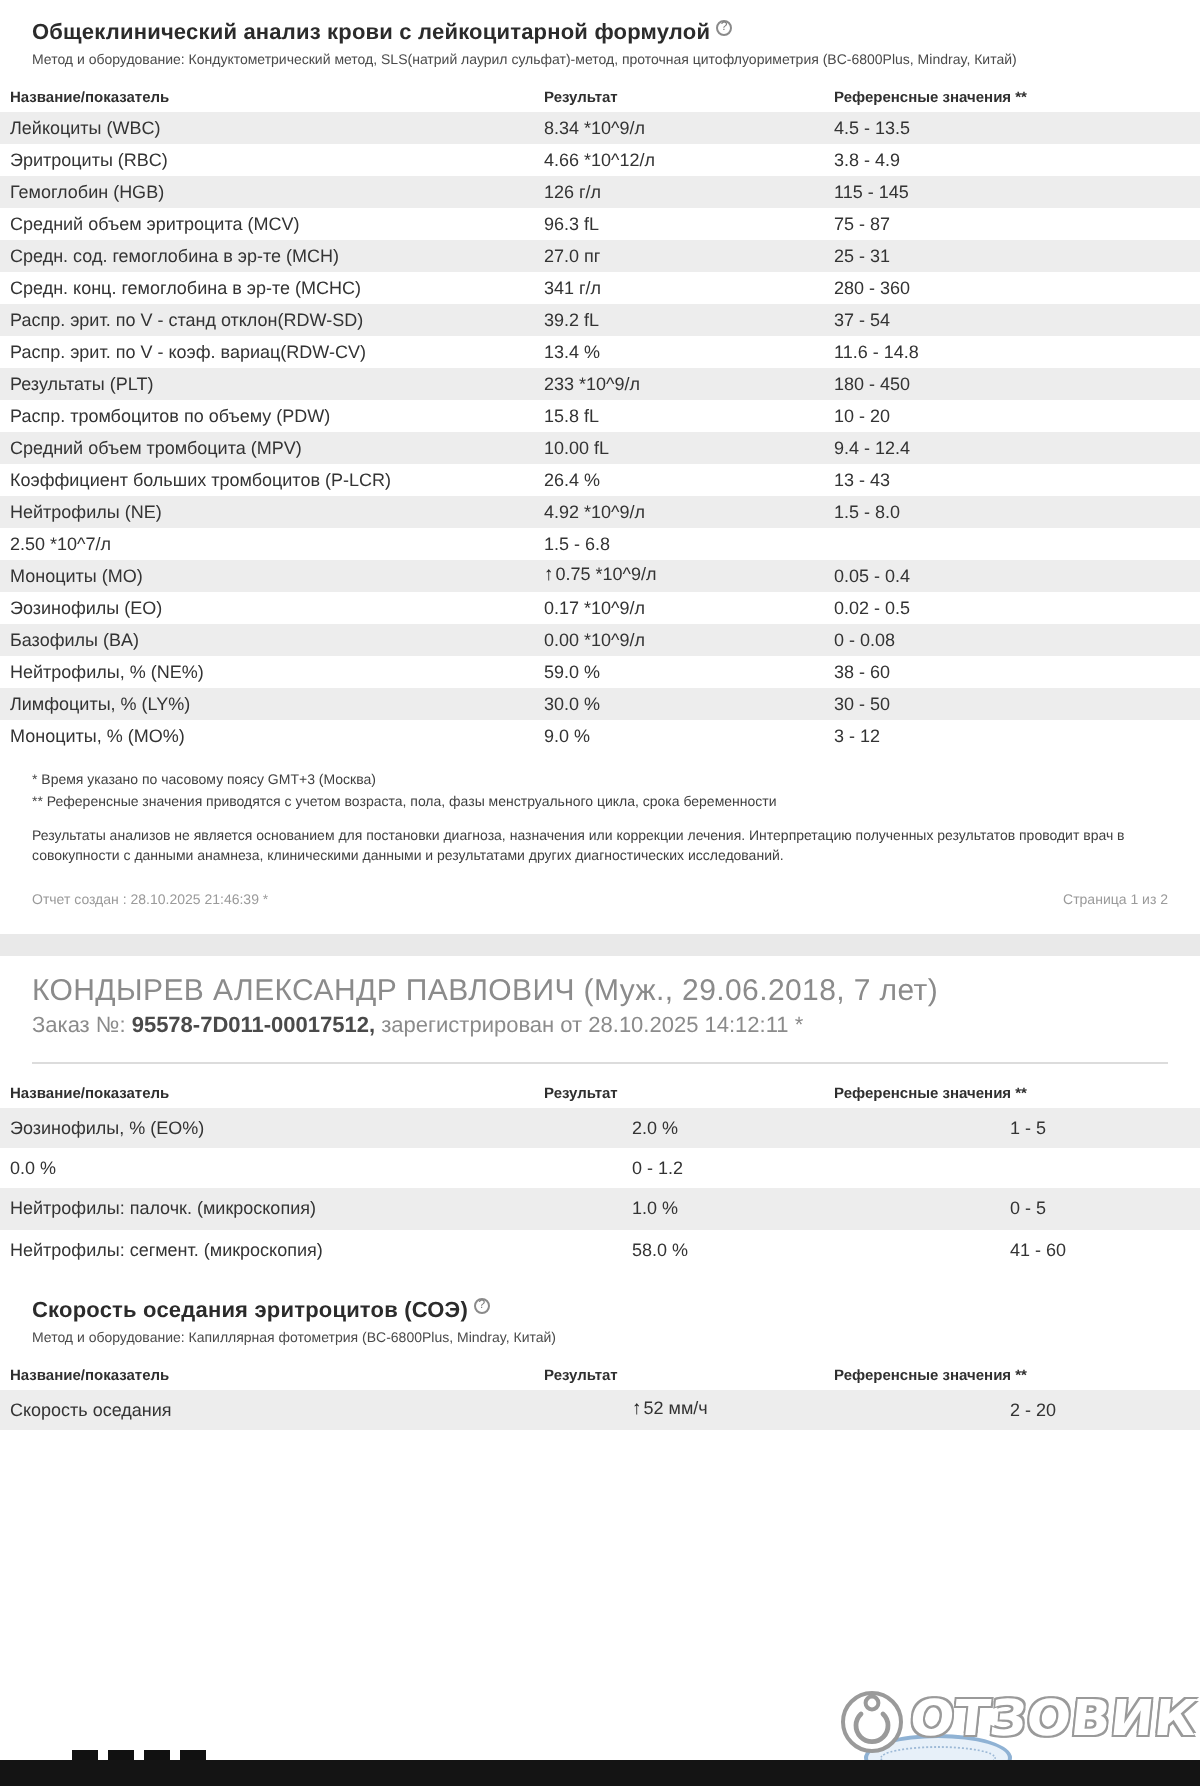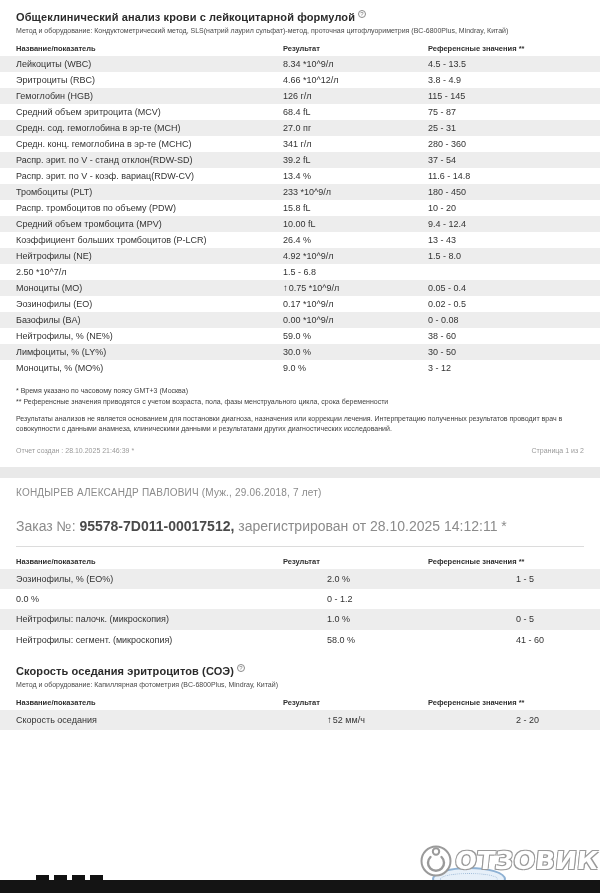--- a/index.html
+++ b/index.html
@@ -36,21 +36,21 @@
     font-size: 7px;
     color: #4a4a4a;
     margin-top: 4px;
   }
 
   
   .grid-row {
     display: grid;
     grid-template-columns: 267px 145px 1fr;
     align-items: center;
-    padding: 0 16px;
+    padding: 0 5px;
   }
   .thead { height: 15px; margin-top: 7px; }
   .thead .c { font-size: 7.5px; font-weight: bold; color: #2f2f2f; }
   .tbody .trow { height: 16px; font-size: 9px; color: #333; }
   .tbody .trow:nth-of-type(odd) { background: #ededed; }
   .tbody.h20 .trow { height: 20.3px; gap: 44px; }
   .flag { font-size: 9.5px; color: #222; margin-right: 1px; position: relative; top: -0.5px; }
   .flag:empty { display: none; }
 
   
@@ -61,22 +61,22 @@
     margin-top: 13px;
     display: flex; justify-content: space-between;
     font-size: 7px; color: #9a9a9a;
   }
 
   
   .page-separator { margin-top: 13px; height: 11px; background: #e9e9e9; }
 
   
   .patient-block { margin-top: 9px; }
-  .patient-name { font-size: 10px; color: #8b8b8b; letter-spacing: 0.2px; }
-  .order-line { font-size: 14px; color: #8b8b8b; margin-top: 20px; }
+  .patient-name { font-size: 15px; color: #8b8b8b; letter-spacing: 0.2px; }
+  .order-line { font-size: 11px; color: #8b8b8b; margin-top: 3px; }
   .order-number { font-weight: bold; color: #4a4a4a; }
   .rule { border: none; border-top: 1px solid #dcdcdc; margin: 12px 16px 0 16px; }
 
   
   .bottom-bar {
     position: absolute; left: 0; right: 0; bottom: 0;
     height: 13px; background: #141414; z-index: 3;
   }
   .cutoff-text {
     position: absolute; left: 36px; bottom: 11px;
@@ -141,21 +141,21 @@
 
     <div class="grid-row trow">
       <div class="c">Гемоглобин (HGB)</div>
       <div class="c"><span>126 г/л</span></div>
       <div class="c">115 - 145</div>
     </div>
 
 
     <div class="grid-row trow">
       <div class="c">Средний объем эритроцита (MCV)</div>
-      <div class="c"><span>68.4 fL</span></div>
+      <div class="c"><span>96.3 fL</span></div>
       <div class="c">75 - 87</div>
     </div>
 
     <div class="grid-row trow">
       <div class="c">Средн. сод. гемоглобина в эр-те (MCH)</div>
       <div class="c"><span>27.0 пг</span></div>
       <div class="c">25 - 31</div>
     </div>
 
     <div class="grid-row trow">
@@ -170,21 +170,21 @@
       <div class="c">37 - 54</div>
     </div>
 
     <div class="grid-row trow">
       <div class="c">Распр. эрит. по V - коэф. вариац(RDW-CV)</div>
       <div class="c"><span>13.4 %</span></div>
       <div class="c">11.6 - 14.8</div>
     </div>
 
     <div class="grid-row trow">
-      <div class="c">Тромбоциты (PLT)</div>
+      <div class="c">Результаты (PLT)</div>
       <div class="c"><span>233 *10^9/л</span></div>
       <div class="c">180 - 450</div>
     </div>
 
     <div class="grid-row trow">
       <div class="c">Распр. тромбоцитов по объему (PDW)</div>
       <div class="c"><span>15.8 fL</span></div>
       <div class="c">10 - 20</div>
     </div>
 

